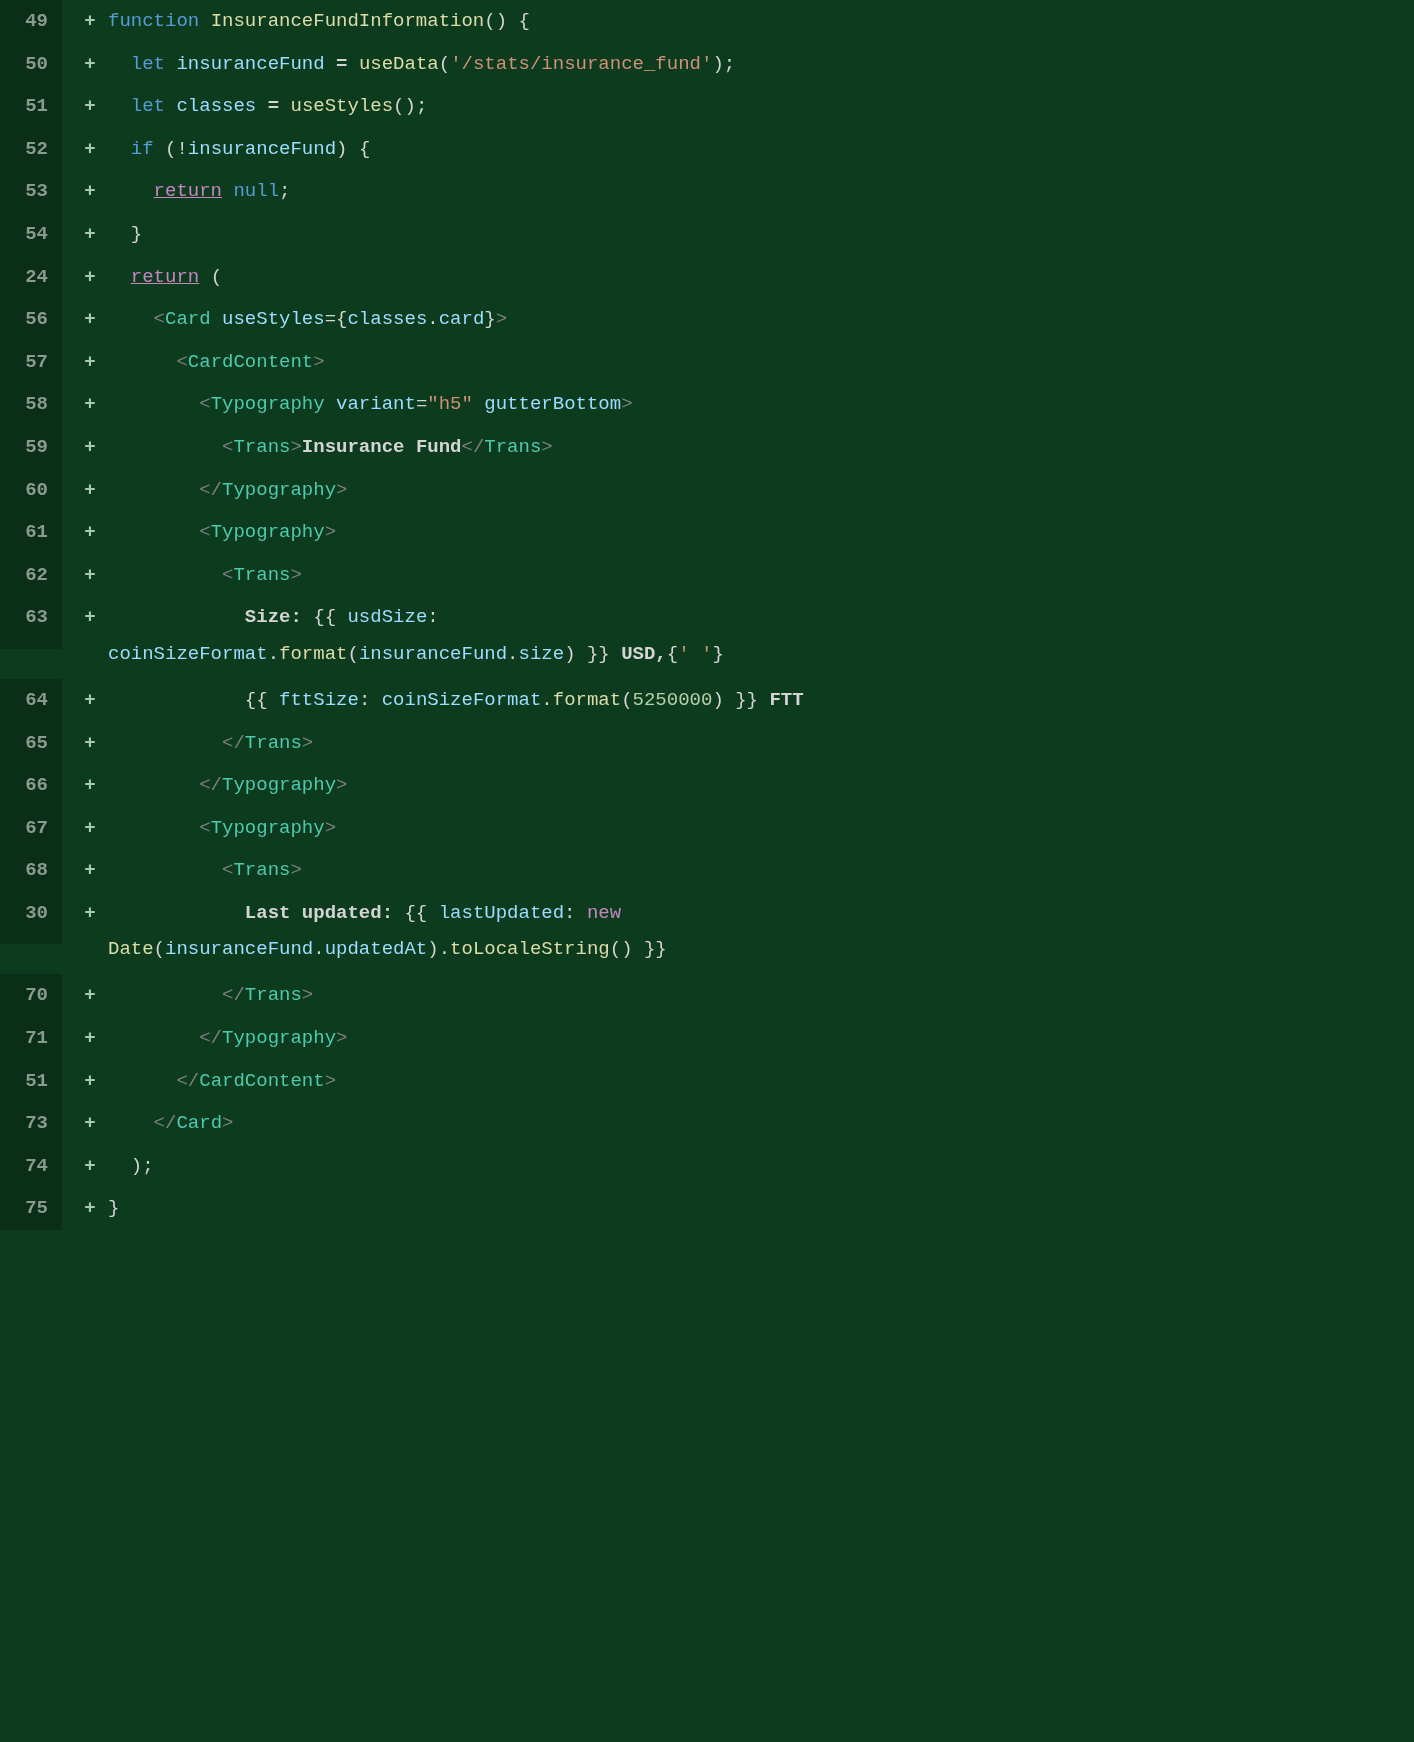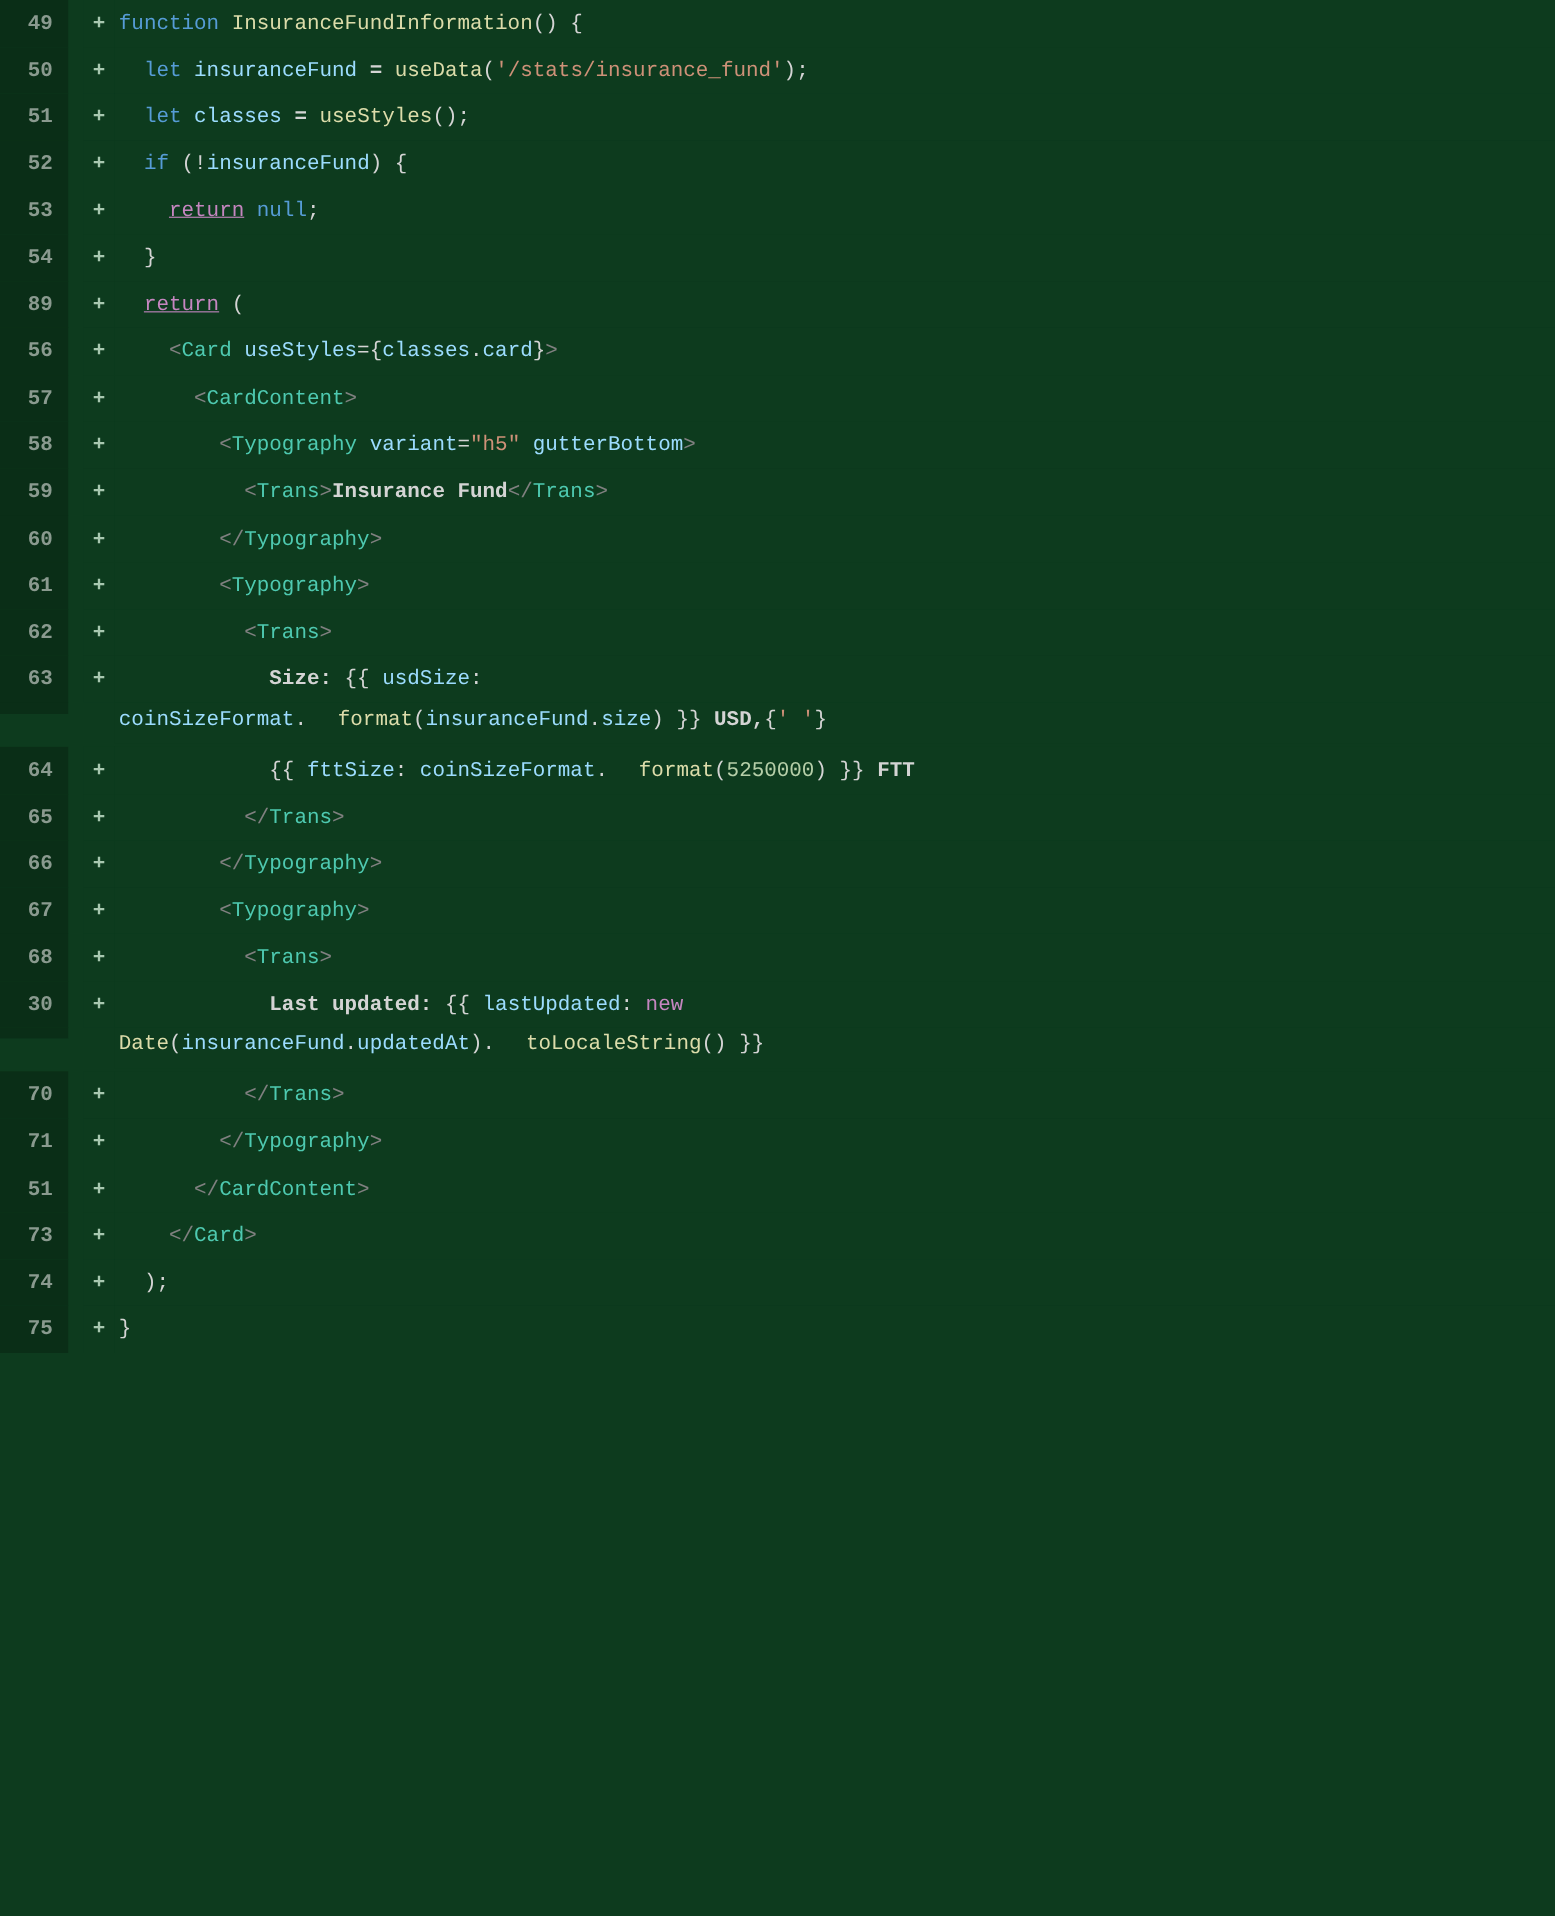--- a/index.html
+++ b/index.html
@@ -84,21 +84,21 @@
   .var { color: #9cdcfe; }
   .string { color: #ce9178; }
   .num { color: #b5cea8; }
   .prop { color: #9cdcfe; }
   .punct { color: #d4d4d4; }
   .plain { color: #d4d4d4; font-weight: bold; }
   .jsx-tag { color: #4ec9b0; }
   .jsx-bracket { color: #808080; }
   .jsx-attr { color: #9cdcfe; }
   .jsx-text { color: #d4d4d4; font-weight: bold; }
-  .method { color: #dcdcaa; margin-left: 28px; }
+  .method { color: #dcdcaa; }
 </style>
 </head>
 <body>
 
 <div class="diff-container" id="diff-root">
     <div class="line">
       <div class="line-number">49</div>
       <div class="gutter"></div>
       <div class="diff-marker">+</div>
       <div class="code-content"><span><span class="kw-function">function</span><span class="plain"> </span><span class="fn-name">InsuranceFundInformation</span><span class="punct">()</span><span class="plain"> </span><span class="punct">{</span></span></div>
@@ -127,21 +127,21 @@
       <div class="diff-marker">+</div>
       <div class="code-content"><span><span>    </span><span class="kw-return">return</span><span class="plain"> </span><span class="kw-null">null</span><span class="punct">;</span></span></div>
     </div>
     <div class="line">
       <div class="line-number">54</div>
       <div class="gutter"></div>
       <div class="diff-marker">+</div>
       <div class="code-content"><span><span>  </span><span class="punct">}</span></span></div>
     </div>
     <div class="line">
-      <div class="line-number">89</div>
+      <div class="line-number">24</div>
       <div class="gutter"></div>
       <div class="diff-marker">+</div>
       <div class="code-content"><span><span>  </span><span class="kw-return">return</span><span class="plain"> </span><span class="punct">(</span></span></div>
     </div>
     <div class="line">
       <div class="line-number">56</div>
       <div class="gutter"></div>
       <div class="diff-marker">+</div>
       <div class="code-content"><span><span>    </span><span class="jsx-bracket">&lt;</span><span class="jsx-tag">Card</span><span class="plain"> </span><span class="jsx-attr">useStyles</span><span class="punct">={</span><span class="var">classes</span><span class="punct">.</span><span class="prop">card</span><span class="punct">}</span><span class="jsx-bracket">&gt;</span></span></div>
     </div>

